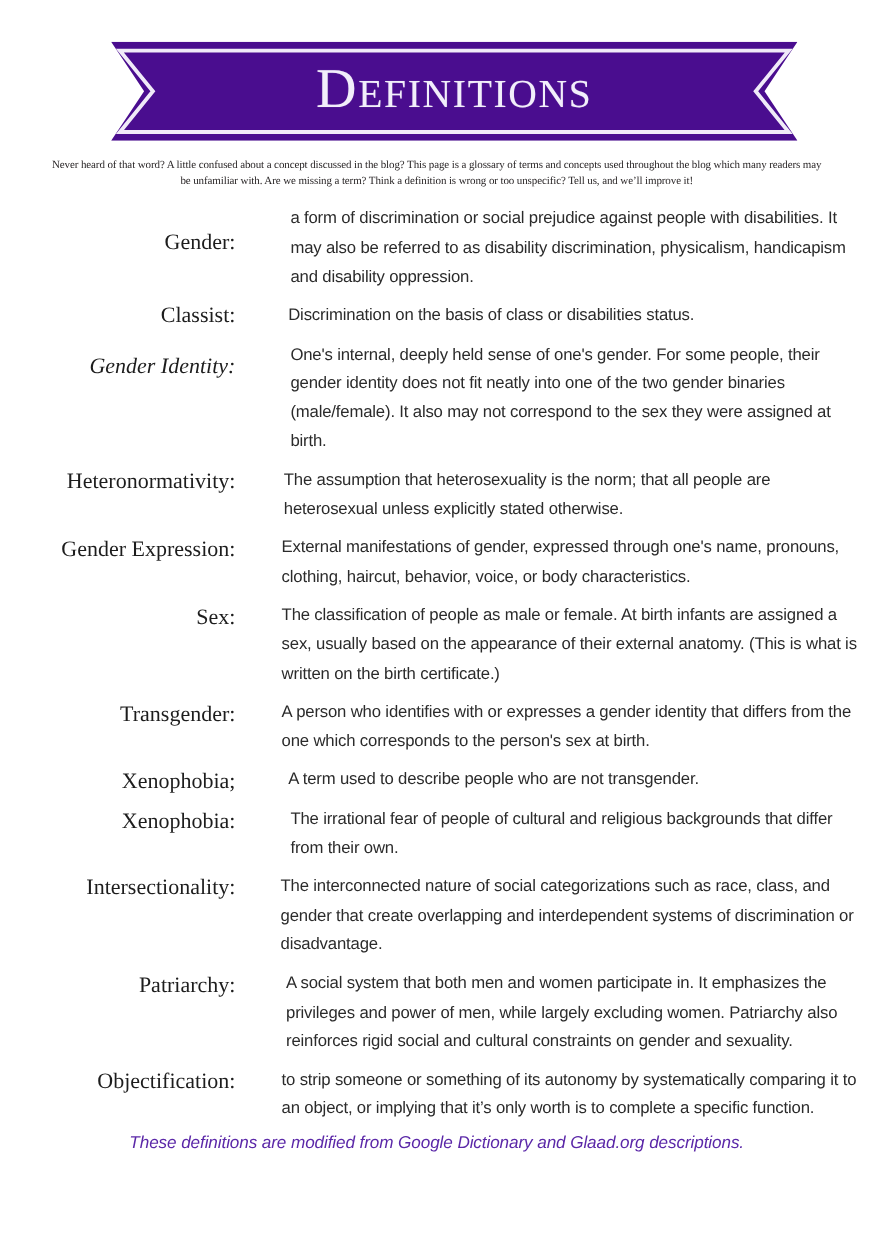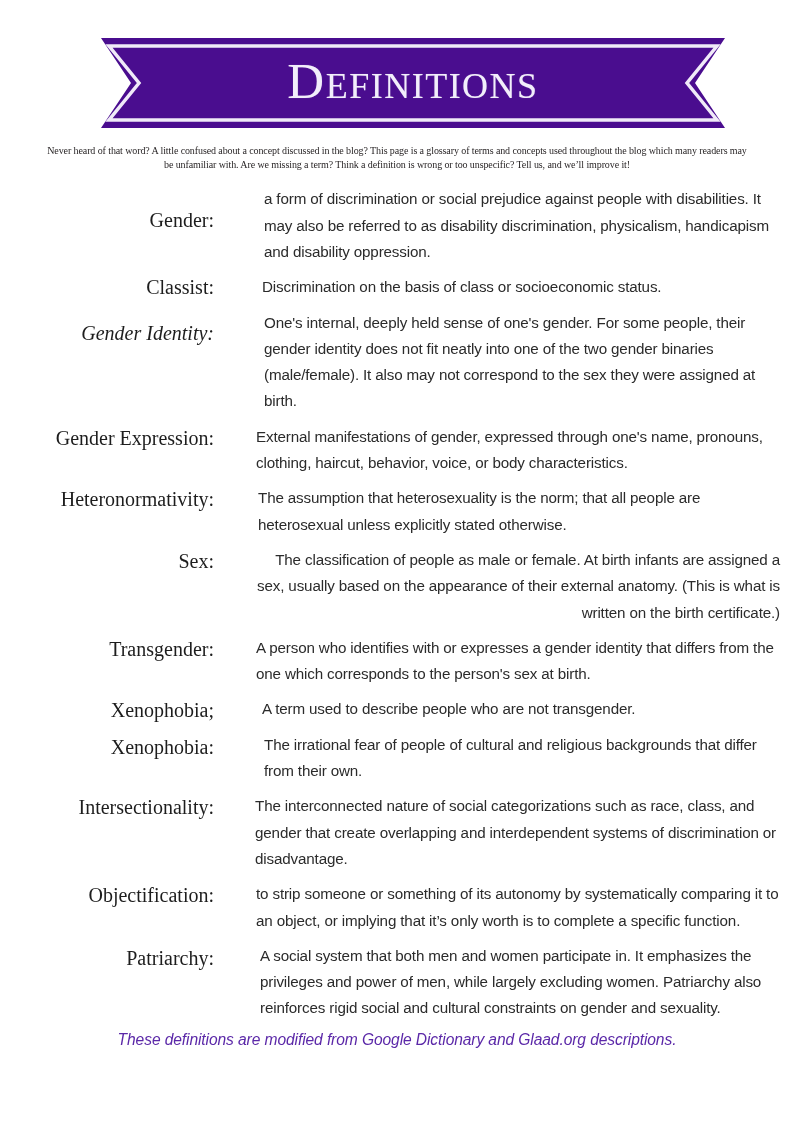--- a/index.html
+++ b/index.html
@@ -103,21 +103,21 @@
   }
   
   .entry.e-abelism .term { padding-top: 22px; }
   .entry.e-abelism .def  { padding-left: 14px; }
   .entry.e-classist .term { padding-top: 1px; }
   .entry.e-classist .def  { padding-left: 12px; }
   .entry.e-genderid .term { padding-top: 11px; font-style: italic; }
   .entry.e-genderid .def  { padding-left: 14px; }
   .entry.e-genderexp .def { padding-left: 6px; }
   .entry.e-hetero .def    { padding-left: 8px; }
-  .entry.e-sex .def       { padding-left: 6px; text-align: right; }
+  .entry.e-sex .def       { padding-left: 6px; }
   .entry.e-transgender .def { padding-left: 6px; }
   .entry.e-cisgender .def { padding-left: 12px; }
   .entry.e-cisgender .term { padding-top: 2px; }
   .entry.e-intersect .def { padding-left: 5px; }
   .entry.e-xeno .term  { padding-top: 3px; }
   .entry.e-xeno .def   { padding-left: 14px; }
   .entry.e-patriarchy .term { padding-top: 3px; }
   .entry.e-patriarchy .def  { padding-left: 10px; }
   .entry.e-object .def { padding-left: 6px; }
 
@@ -150,38 +150,38 @@
 
 <div class="glossary">
 
   <div class="entry e-abelism">
     <div class="term">Gender:</div>
     <div class="def">a form of discrimination or social prejudice against people with disabilities. It may also be referred to as disability discrimination, physicalism, handicapism and disability oppression.</div>
   </div>
 
   <div class="entry e-classist">
     <div class="term">Classist:</div>
-    <div class="def">Discrimination on the basis of class or socioeconomic status.</div>
+    <div class="def">Discrimination on the basis of class or disabilities status.</div>
   </div>
 
   <div class="entry e-genderid">
     <div class="term">Gender Identity:</div>
     <div class="def">One's internal, deeply held sense of one's gender. For some people, their gender identity does not fit neatly into one of the two gender binaries (male/female). It also may not correspond to the sex they were assigned at birth.</div>
   </div>
 
+  <div class="entry e-hetero">
+    <div class="term">Heteronormativity:</div>
+    <div class="def">The assumption that heterosexuality is the norm; that all people are heterosexual unless explicitly stated otherwise.</div>
+  </div>
+
   <div class="entry e-genderexp">
     <div class="term">Gender Expression:</div>
     <div class="def">External manifestations of gender, expressed through one's name, pronouns, clothing, haircut, behavior, voice, or body characteristics.</div>
   </div>
 
-  <div class="entry e-hetero">
-    <div class="term">Heteronormativity:</div>
-    <div class="def">The assumption that heterosexuality is the norm; that all people are heterosexual unless explicitly stated otherwise.</div>
-  </div>
-
   <div class="entry e-sex">
     <div class="term">Sex:</div>
     <div class="def">The classification of people as male or female. At birth infants are assigned a sex, usually based on the appearance of their external anatomy. (This is what is written on the birth certificate.)</div>
   </div>
 
   <div class="entry e-transgender">
     <div class="term">Transgender:</div>
     <div class="def">A person who identifies with or expresses a gender identity that differs from the one which corresponds to the person's sex at birth.</div>
   </div>
 
@@ -193,25 +193,25 @@
   <div class="entry e-xeno">
     <div class="term">Xenophobia:</div>
     <div class="def">The irrational fear of people of cultural and religious backgrounds that differ from their own.</div>
   </div>
 
   <div class="entry e-intersect">
     <div class="term">Intersectionality:</div>
     <div class="def">The interconnected nature of social categorizations such as race, class, and gender that create overlapping and interdependent systems of discrimination or disadvantage.</div>
   </div>
 
+  <div class="entry e-patriarchy">
+    <div class="term">Patriarchy:</div>
+    <div class="def">A social system that both men and women participate in. It emphasizes the privileges and power of men, while largely excluding women. Patriarchy also reinforces rigid social and cultural constraints on gender and sexuality.</div>
+  </div>
+
   <div class="entry e-object">
     <div class="term">Objectification:</div>
     <div class="def">to strip someone or something of its autonomy by systematically comparing it to an object, or implying that it’s only worth is to complete a specific function.</div>
   </div>
 
-  <div class="entry e-patriarchy">
-    <div class="term">Patriarchy:</div>
-    <div class="def">A social system that both men and women participate in. It emphasizes the privileges and power of men, while largely excluding women. Patriarchy also reinforces rigid social and cultural constraints on gender and sexuality.</div>
-  </div>
-
 </div>
 
 <div class="footer-note">These definitions are modified from Google Dictionary and Glaad.org descriptions.</div>
 
 </body></html>

